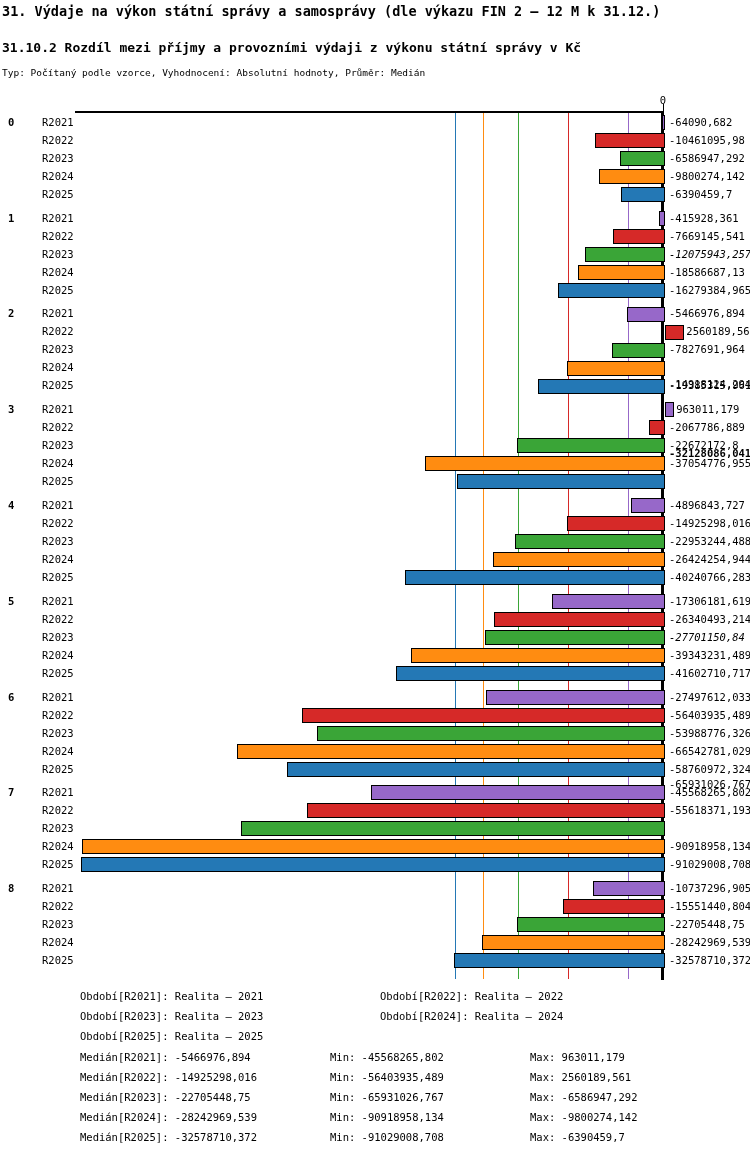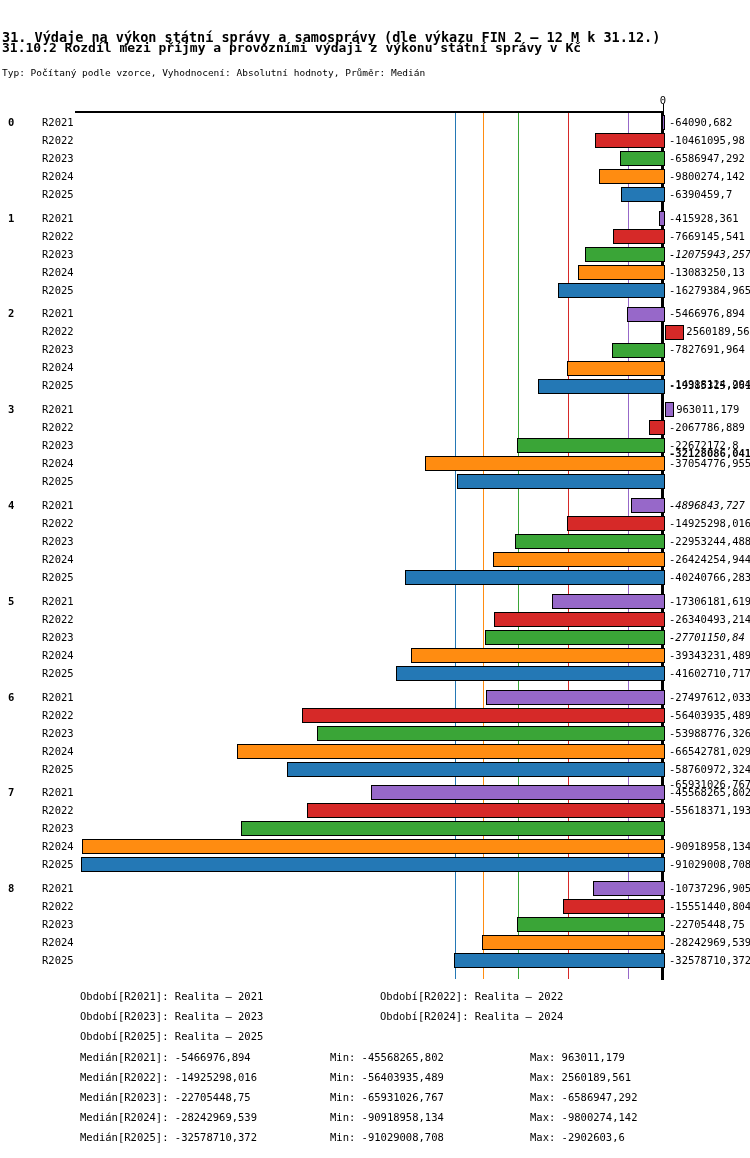--- a/index.html
+++ b/index.html
@@ -1,20 +1,20 @@
 <!DOCTYPE html>
 <html><head>
 <meta charset="utf-8">
 <style>
   html,body{margin:0;padding:0;background:#fff;}
   body{width:750px;height:1158px;position:relative;overflow:hidden;
        font-family:"DejaVu Sans Mono",monospace;color:#000;}
   .abs{position:absolute;}
   .lbl{font:10.5px/1.25 "DejaVu Sans Mono",monospace;color:#000;white-space:pre;}
-  .title{font:bold 13.5px/1.2 "DejaVu Sans Mono",monospace;white-space:pre;margin-top:26px;}
+  .title{font:bold 13.5px/1.2 "DejaVu Sans Mono",monospace;white-space:pre;}
   .subtitle{font:bold 13px/1.2 "DejaVu Sans Mono",monospace;white-space:pre;}
   .typline{font:9.5px/1.2 "DejaVu Sans Mono",monospace;white-space:pre;}
 </style>
 </head>
 <body>
 
 <div class="abs title" style="left:2px;top:3px;">31. Výdaje na výkon státní správy a samosprávy (dle výkazu FIN 2 – 12 M k 31.12.)</div>
 <div class="abs subtitle" style="left:2px;top:40px;">31.10.2 Rozdíl mezi příjmy a provozními výdaji z výkonu státní správy v Kč</div>
 <div class="abs typline" style="left:2px;top:67px;">Typ: Počítaný podle vzorce, Vyhodnocení: Absolutní hodnoty, Průměr: Medián</div>
 
@@ -49,21 +49,21 @@
     <div class="abs" style="top: 210.78px; height: 15px; width: 5.6547px; background: rgb(151, 104, 201); border: 1.5px solid rgb(0, 0, 0); box-sizing: border-box; left: 659.345px;"></div>
     <div class="abs lbl" style="left: 669px; top: 210.78px; height: 15px; display: flex; align-items: center;">-415928,361</div>
     <div class="abs lbl" style="left: 42px; top: 228.78px; height: 15px; display: flex; align-items: center;">R2022</div>
     <div class="abs" style="top: 228.78px; height: 15px; width: 51.9489px; background: rgb(214, 41, 40); border: 1.5px solid rgb(0, 0, 0); box-sizing: border-box; left: 613.051px;"></div>
     <div class="abs lbl" style="left: 669px; top: 228.78px; height: 15px; display: flex; align-items: center;">-7669145,541</div>
     <div class="abs lbl" style="left: 42px; top: 246.78px; height: 15px; display: flex; align-items: center;">R2023</div>
     <div class="abs" style="top: 246.78px; height: 15px; width: 80.0757px; background: rgb(58, 165, 55); border: 1.5px solid rgb(0, 0, 0); box-sizing: border-box; left: 584.924px;"></div>
     <div class="abs lbl" style="left: 669px; top: 246.78px; height: 15px; display: flex; align-items: center; font-style: italic;">-12075943,257</div>
     <div class="abs lbl" style="left: 42px; top: 264.78px; height: 15px; display: flex; align-items: center;">R2024</div>
     <div class="abs" style="top: 264.78px; height: 15px; width: 86.5049px; background: rgb(255, 140, 17); border: 1.5px solid rgb(0, 0, 0); box-sizing: border-box; left: 578.495px;"></div>
-    <div class="abs lbl" style="left: 669px; top: 264.78px; height: 15px; display: flex; align-items: center;">-13083250,13</div>
+    <div class="abs lbl" style="left: 669px; top: 264.78px; height: 15px; display: flex; align-items: center;">-18586687,13</div>
     <div class="abs lbl" style="left: 42px; top: 282.78px; height: 15px; display: flex; align-items: center;">R2025</div>
     <div class="abs" style="top: 282.78px; height: 15px; width: 106.904px; background: rgb(36, 120, 181); border: 1.5px solid rgb(0, 0, 0); box-sizing: border-box; left: 558.096px;"></div>
     <div class="abs lbl" style="left: 669px; top: 282.78px; height: 15px; display: flex; align-items: center;">-16279384,965</div>
     <div class="abs lbl" style="left: 8px; top: 306.56px; width: 16px; height: 15px; display: flex; align-items: center; font-weight: bold;">2</div>
     <div class="abs lbl" style="left: 42px; top: 306.56px; height: 15px; display: flex; align-items: center;">R2021</div>
     <div class="abs" style="top: 306.56px; height: 15px; width: 37.8934px; background: rgb(151, 104, 201); border: 1.5px solid rgb(0, 0, 0); box-sizing: border-box; left: 627.107px;"></div>
     <div class="abs lbl" style="left: 669px; top: 306.56px; height: 15px; display: flex; align-items: center;">-5466976,894</div>
     <div class="abs lbl" style="left: 42px; top: 324.56px; height: 15px; display: flex; align-items: center;">R2022</div>
     <div class="abs" style="top: 324.56px; height: 15px; width: 19.3406px; background: rgb(214, 41, 40); border: 1.5px solid rgb(0, 0, 0); box-sizing: border-box; left: 665px;"></div>
     <div class="abs lbl" style="left: 686.341px; top: 324.56px; height: 15px; display: flex; align-items: center;">2560189,561</div>
@@ -88,21 +88,21 @@
     <div class="abs lbl" style="left: 669px; top: 438.34px; height: 15px; display: flex; align-items: center;">-22672172,8</div>
     <div class="abs lbl" style="left: 42px; top: 456.34px; height: 15px; display: flex; align-items: center;">R2024</div>
     <div class="abs" style="top: 456.34px; height: 15px; width: 239.505px; background: rgb(255, 140, 17); border: 1.5px solid rgb(0, 0, 0); box-sizing: border-box; left: 425.495px;"></div>
     <div class="abs lbl" style="left: 669px; top: 456.34px; height: 15px; display: flex; align-items: center;">-37054776,955</div>
     <div class="abs lbl" style="left: 42px; top: 474.34px; height: 15px; display: flex; align-items: center;">R2025</div>
     <div class="abs" style="top: 474.34px; height: 15px; width: 208.06px; background: rgb(36, 120, 181); border: 1.5px solid rgb(0, 0, 0); box-sizing: border-box; left: 456.94px;"></div>
     <div class="abs lbl" style="left: 669px; top: 446px; height: 15px; display: flex; align-items: center; font-weight: bold;">-32128086,041</div>
     <div class="abs lbl" style="left: 8px; top: 498.12px; width: 16px; height: 15px; display: flex; align-items: center; font-weight: bold;">4</div>
     <div class="abs lbl" style="left: 42px; top: 498.12px; height: 15px; display: flex; align-items: center;">R2021</div>
     <div class="abs" style="top: 498.12px; height: 15px; width: 34.2545px; background: rgb(151, 104, 201); border: 1.5px solid rgb(0, 0, 0); box-sizing: border-box; left: 630.745px;"></div>
-    <div class="abs lbl" style="left: 669px; top: 498.12px; height: 15px; display: flex; align-items: center; font-style: italic;">-4896843,727</div>
+    <div class="abs lbl" style="left: 669px; top: 498.12px; height: 15px; display: flex; align-items: center;">-4896843,727</div>
     <div class="abs lbl" style="left: 42px; top: 516.12px; height: 15px; display: flex; align-items: center;">R2022</div>
     <div class="abs" style="top: 516.12px; height: 15px; width: 98.2619px; background: rgb(214, 41, 40); border: 1.5px solid rgb(0, 0, 0); box-sizing: border-box; left: 566.738px;"></div>
     <div class="abs lbl" style="left: 669px; top: 516.12px; height: 15px; display: flex; align-items: center;">-14925298,016</div>
     <div class="abs lbl" style="left: 42px; top: 534.12px; height: 15px; display: flex; align-items: center;">R2023</div>
     <div class="abs" style="top: 534.12px; height: 15px; width: 149.501px; background: rgb(58, 165, 55); border: 1.5px solid rgb(0, 0, 0); box-sizing: border-box; left: 515.499px;"></div>
     <div class="abs lbl" style="left: 669px; top: 534.12px; height: 15px; display: flex; align-items: center;">-22953244,488</div>
     <div class="abs lbl" style="left: 42px; top: 552.12px; height: 15px; display: flex; align-items: center;">R2024</div>
     <div class="abs" style="top: 552.12px; height: 15px; width: 171.655px; background: rgb(255, 140, 17); border: 1.5px solid rgb(0, 0, 0); box-sizing: border-box; left: 493.345px;"></div>
     <div class="abs lbl" style="left: 669px; top: 552.12px; height: 15px; display: flex; align-items: center;">-26424254,944</div>
     <div class="abs lbl" style="left: 42px; top: 570.12px; height: 15px; display: flex; align-items: center;">R2025</div>
@@ -186,14 +186,14 @@
     <div class="abs lbl" style="left: 330px; top: 1071px;">Min: -56403935,489</div>
     <div class="abs lbl" style="left: 530px; top: 1071px;">Max: 2560189,561</div>
     <div class="abs lbl" style="left: 80px; top: 1091px;">Medián[R2023]: -22705448,75</div>
     <div class="abs lbl" style="left: 330px; top: 1091px;">Min: -65931026,767</div>
     <div class="abs lbl" style="left: 530px; top: 1091px;">Max: -6586947,292</div>
     <div class="abs lbl" style="left: 80px; top: 1111px;">Medián[R2024]: -28242969,539</div>
     <div class="abs lbl" style="left: 330px; top: 1111px;">Min: -90918958,134</div>
     <div class="abs lbl" style="left: 530px; top: 1111px;">Max: -9800274,142</div>
     <div class="abs lbl" style="left: 80px; top: 1131px;">Medián[R2025]: -32578710,372</div>
     <div class="abs lbl" style="left: 330px; top: 1131px;">Min: -91029008,708</div>
-    <div class="abs lbl" style="left: 530px; top: 1131px;">Max: -2902603,6</div>
+    <div class="abs lbl" style="left: 530px; top: 1131px;">Max: -6390459,7</div>
   </div>
 
 </body></html>

